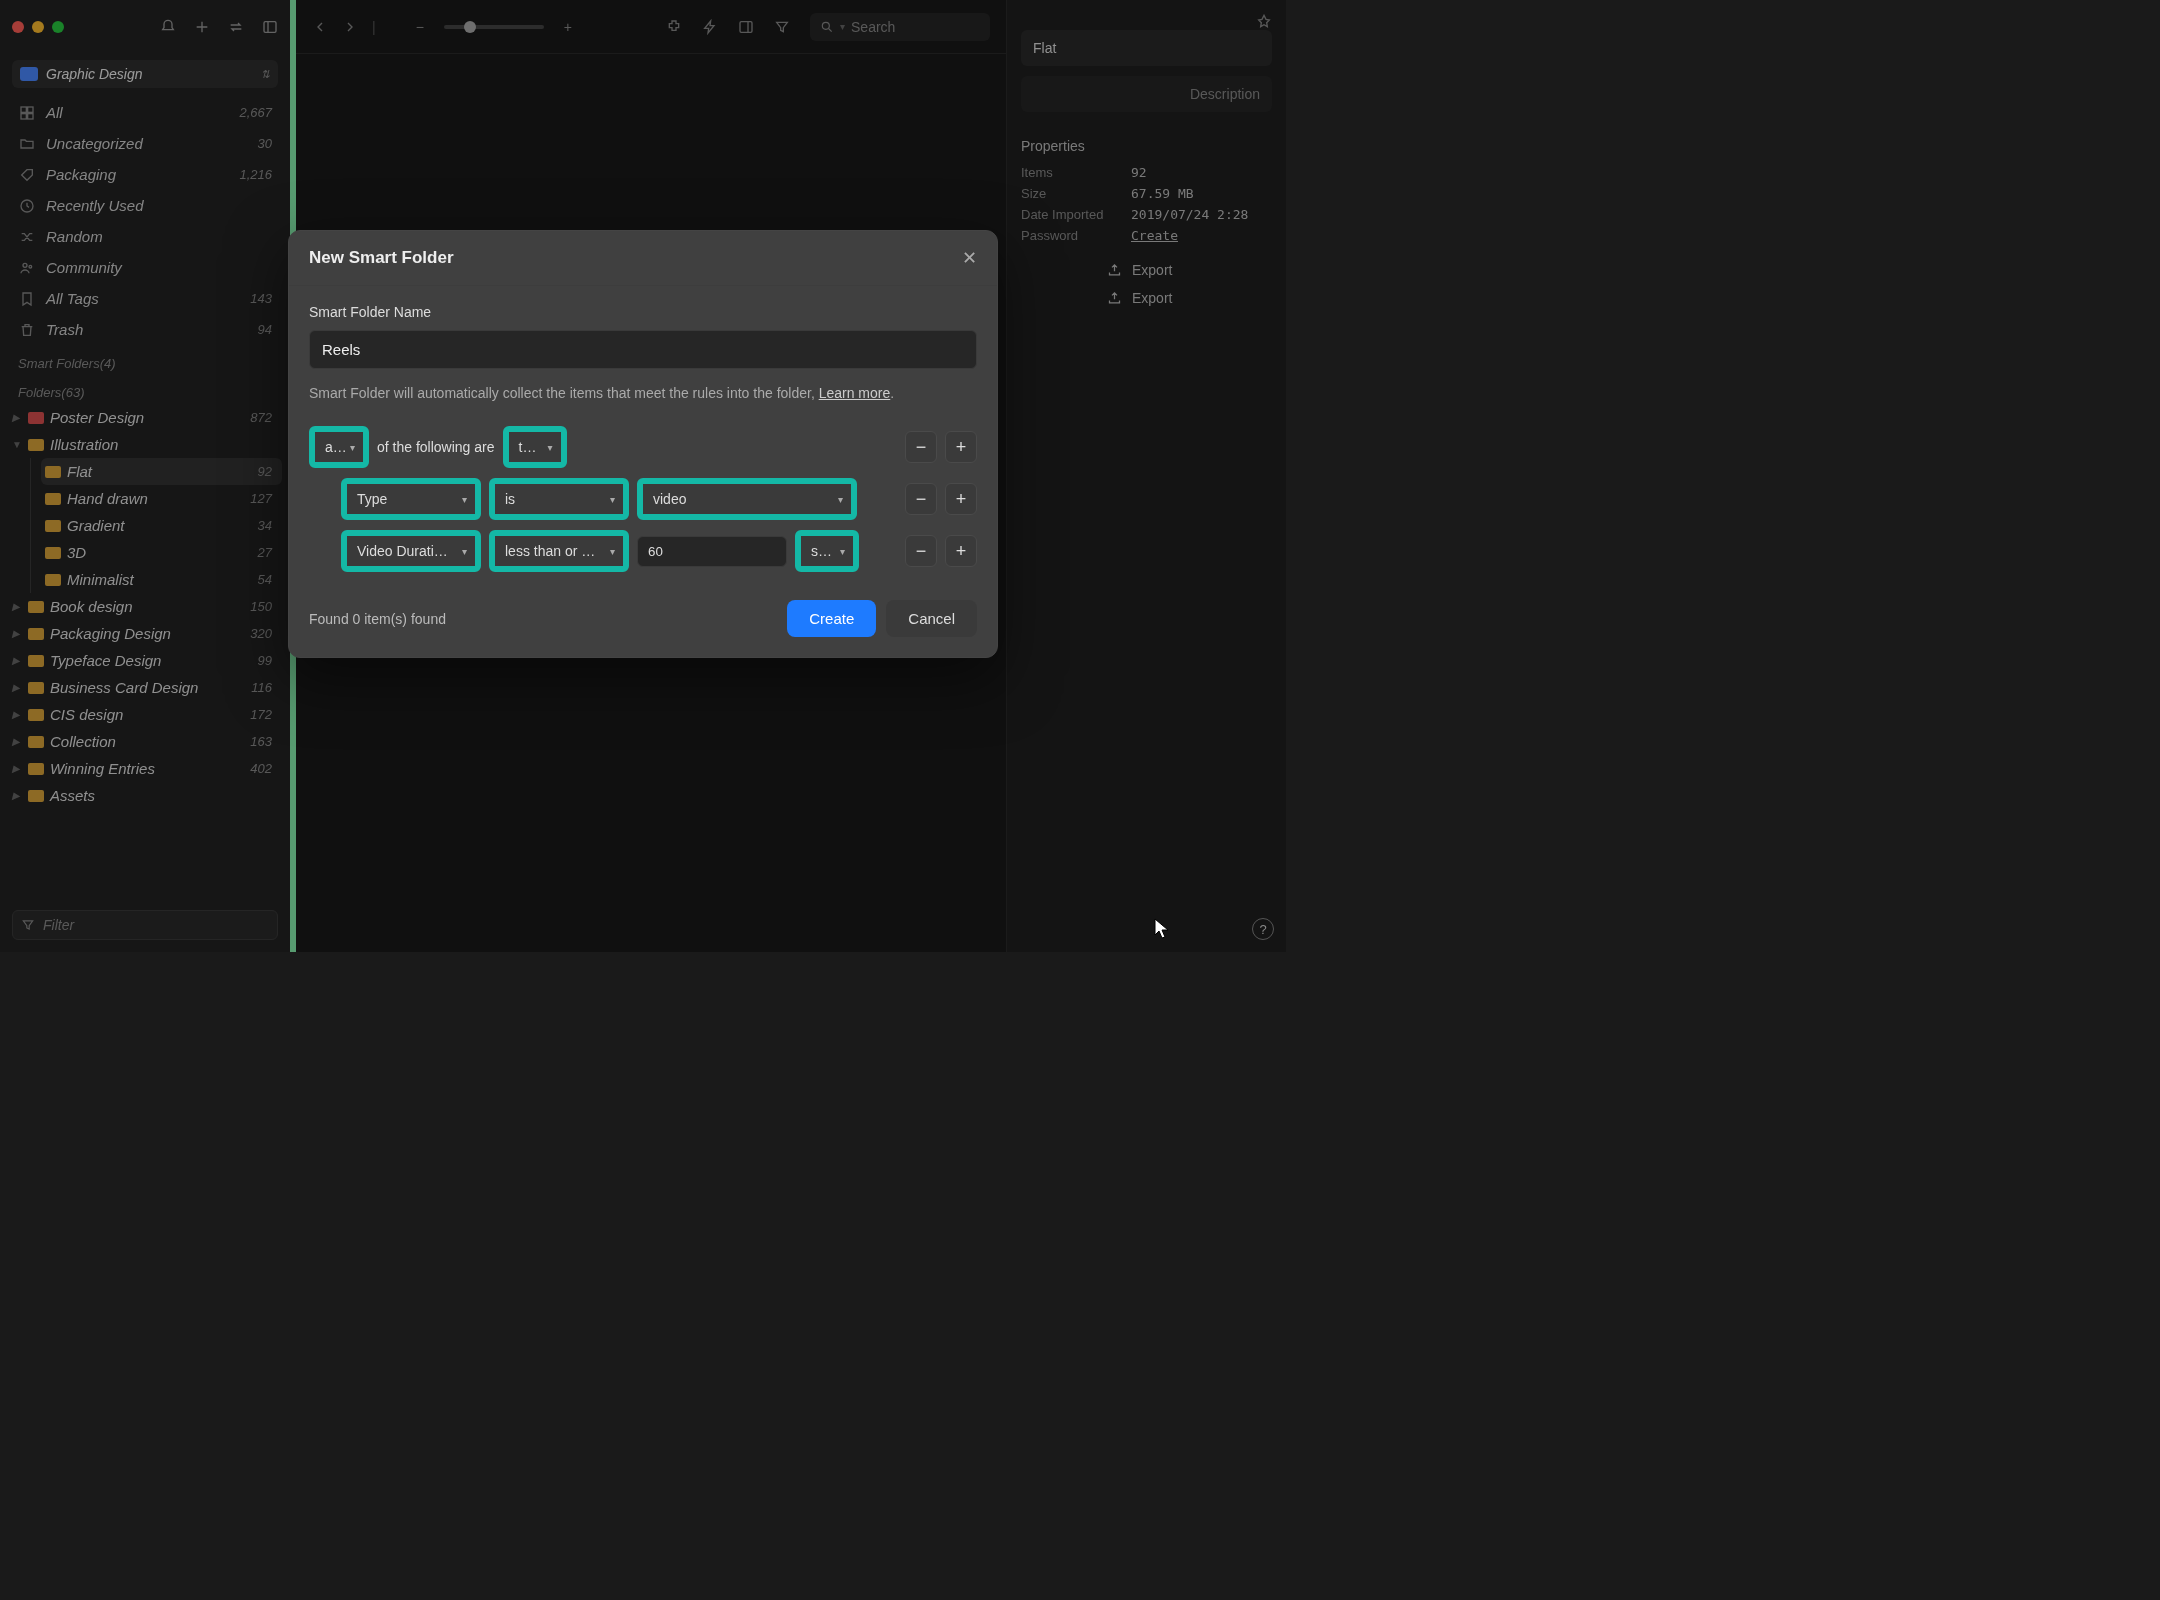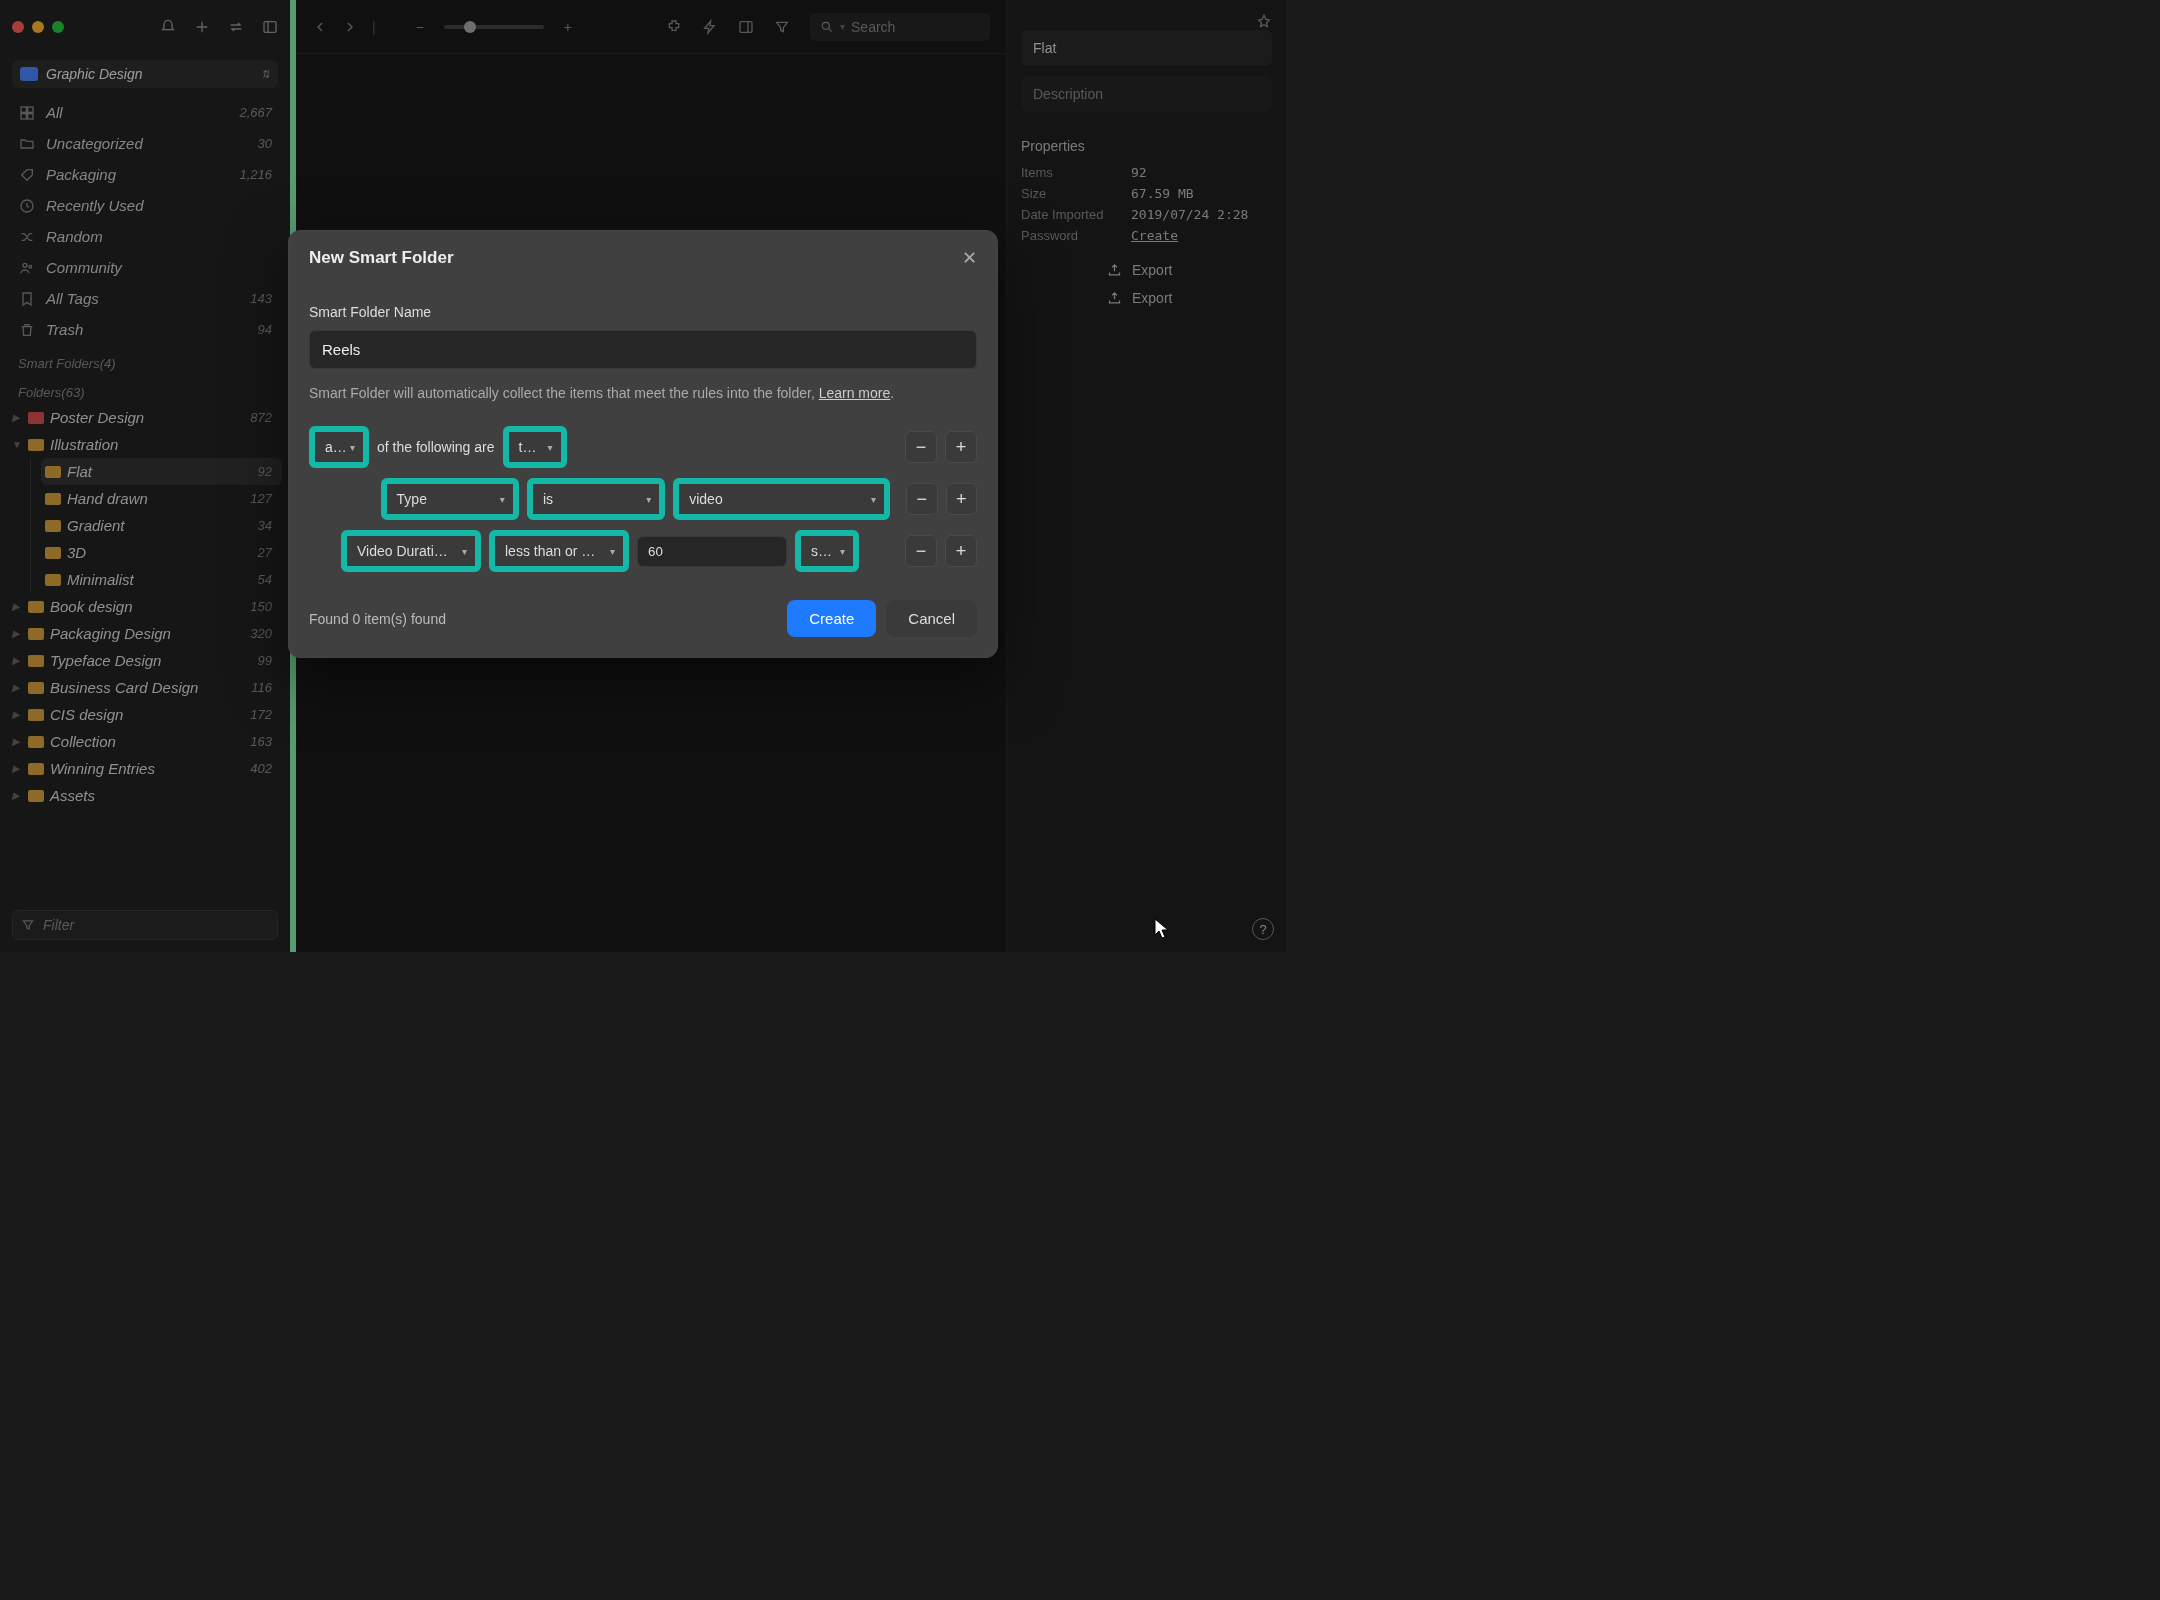--- a/index.html
+++ b/index.html
@@ -90,21 +90,21 @@
 .slider-track { width: 100px; height: 4px; background:#444; border-radius:2px; position:relative; margin:0 10px;}
 .slider-knob { position:absolute; left:20px; top:-4px; width:12px; height:12px; border-radius:50%; background:#aaa; }
 .toolbar-group-right { display:flex; gap:20px; margin-left:auto; align-items:center;}
 .search-box { display:flex; align-items:center; gap:6px; background:#262626; border-radius:6px; padding:6px 10px; width:180px; color:#888;}
 .content-area { flex:1; position:relative; }
 .right-panel {
   width: 280px; background:#1f1f1f; border-left:1px solid #2a2a2a;
   display:flex; flex-direction:column; padding:14px;
 }
 .rp-title { background:#2a2a2a; padding:10px 12px; border-radius:6px; color:#ddd; margin-bottom:10px; margin-top:16px;}
-.rp-desc { background:#252525; padding:10px 12px; border-radius:6px; color:#888; margin-bottom:16px;}
+.rp-desc { background:#252525; padding:10px 12px; border-radius:6px; color:#888; margin-bottom:16px;text-align:right;}
 .rp-heading { color:#bbb; font-weight:500; margin:10px 0 8px; }
 .rp-row { display:flex; font-size:13px; color:#999; padding:3px 0;}
 .rp-row .k { width:110px; color:#888;}
 .rp-row .v { color:#bbb; font-family: ui-monospace, Menlo, monospace;}
 .rp-link { text-decoration: underline; color:#bbb; }
 .rp-action { display:flex; align-items:center; gap:10px; color:#bbb; padding:6px 0; cursor:pointer; margin-left:86px;}
 .pin-icon { position:absolute; top:14px; right:14px; color:#888; cursor:pointer;}
 
 
 .modal-overlay {
@@ -518,21 +518,21 @@
           <div class="select" style="width:60px;">any</div>
           <span>of the following are</span>
           <div class="select" style="width:64px;">true</div>
           <div class="spacer"></div>
           <div class="sq-btn">−</div>
           <div class="sq-btn">+</div>
         </div>
 
         <div class="rule-row">
           <span class="rule-indent"></span>
-          <div class="select" style="width:140px;margin-left:40px;">Type</div>
+          <div class="select" style="width:140px;">Type</div>
           <div class="select" style="width:140px;">is</div>
           <div class="select" style="width:220px;">video</div>
           <div class="spacer"></div>
           <div class="sq-btn">−</div>
           <div class="sq-btn">+</div>
         </div>
 
         <div class="rule-row">
           <span class="rule-indent"></span>
           <div class="select" style="width:140px;">Video Duration</div>

